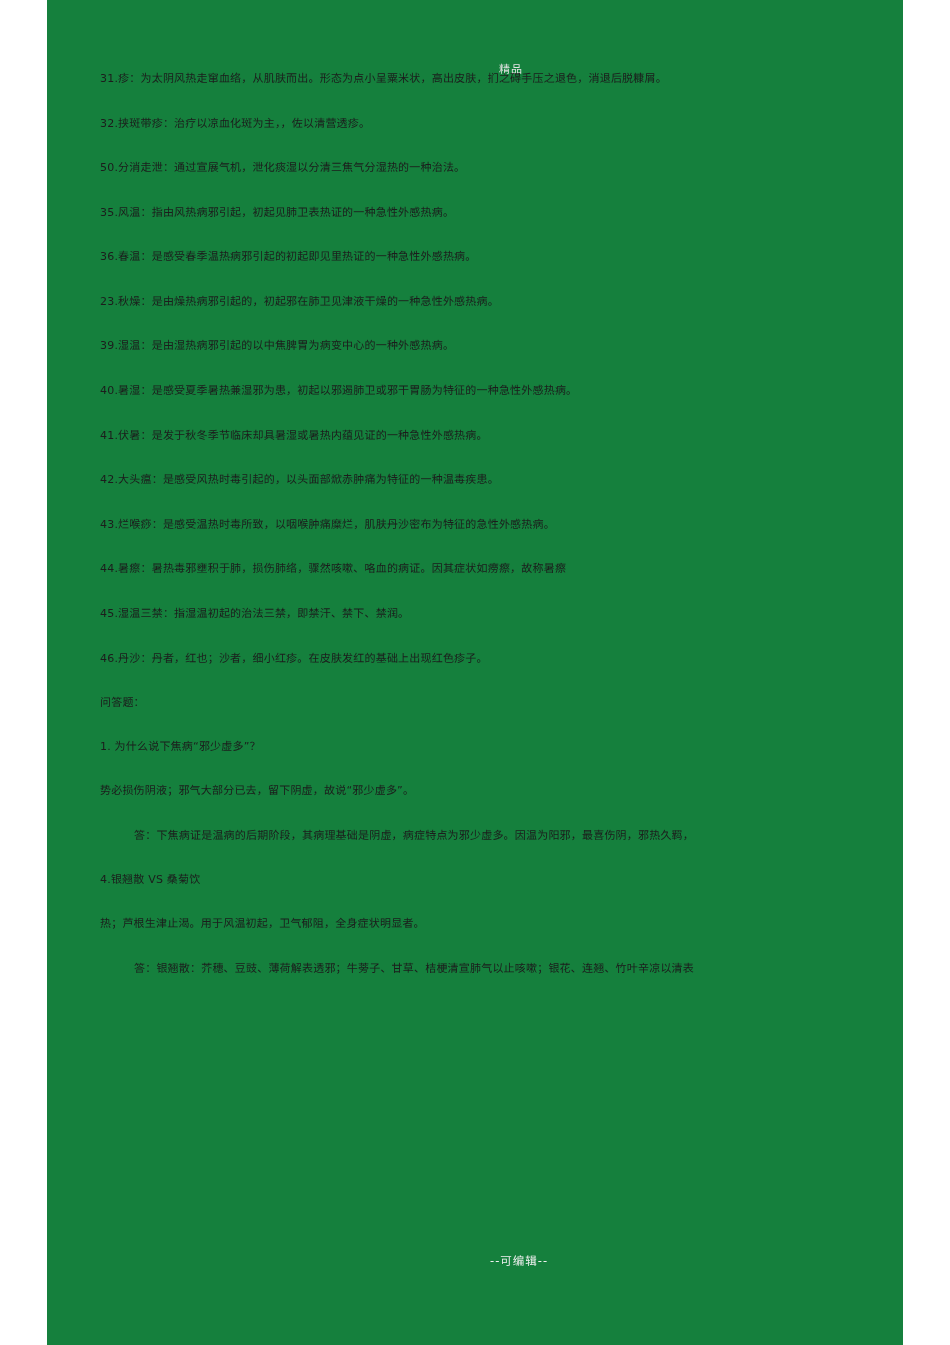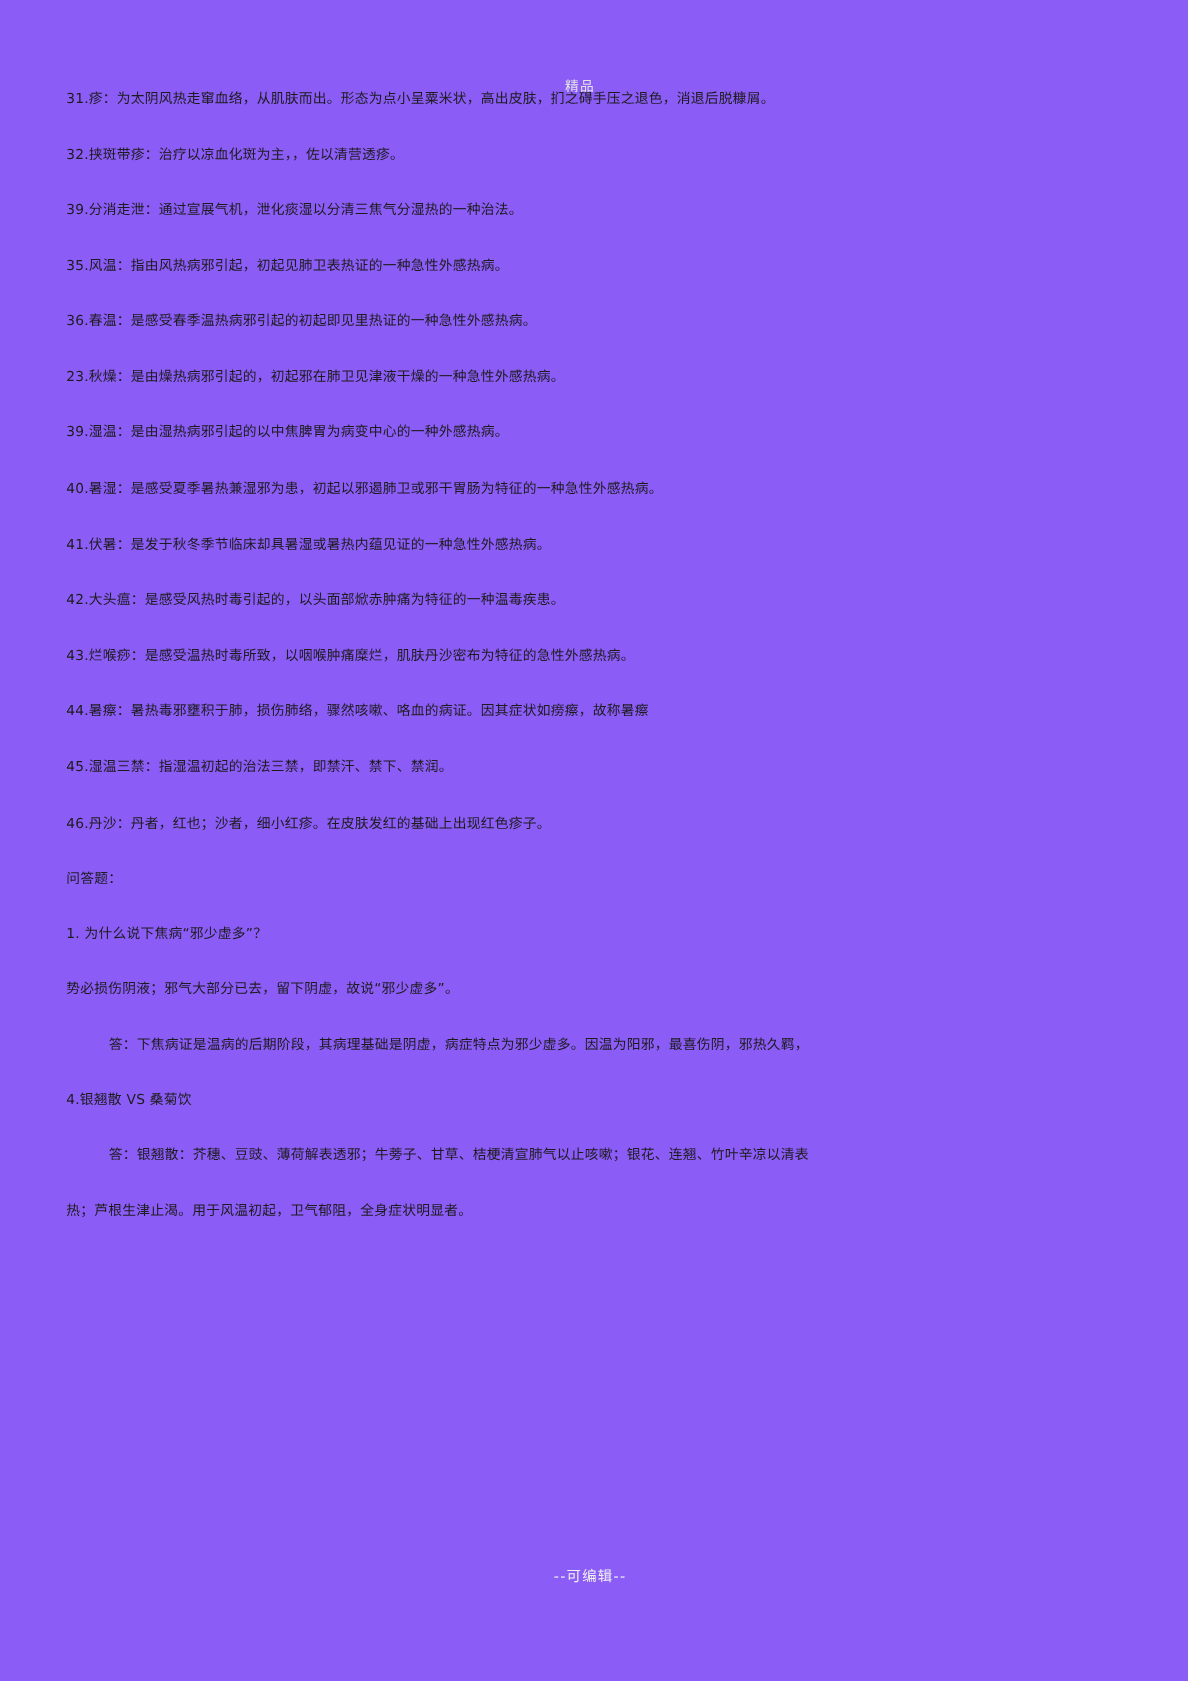--- a/index.html
+++ b/index.html
@@ -7,24 +7,24 @@
     margin: 0;
     padding: 0;
     background: #ffffff;
   }
   body {
     font-family: "DejaVu Sans", "Liberation Sans", sans-serif;
     color: #1a1a1a;
   }
   .page {
     position: relative;
-    width: 950px;
+    width: 856px;
     height: 1345px;
     margin: 0 auto;
-    background: #8b5cf6;
+    background: #15803d;
     overflow: hidden;
     box-sizing: border-box;
   }
   .content {
     position: absolute;
     left: 53px;
     top: 72px;
     width: 848px;
   }
   .para {
@@ -73,40 +73,40 @@
 <body>
 
 <div class="page">
 
   <div class="watermark top">精品</div>
 
   <div class="content">
 
     <p class="para">31.疹：为太阴风热走窜血络，从肌肤而出。形态为点小呈粟米状，高出皮肤，扪之碍手压之退色，消退后脱糠屑。</p>
     <p class="para">32.挟斑带疹：治疗以凉血化斑为主，，佐以清营透疹。</p>
-    <p class="para">39.分消走泄：通过宣展气机，泄化痰湿以分清三焦气分湿热的一种治法。</p>
+    <p class="para">50.分消走泄：通过宣展气机，泄化痰湿以分清三焦气分湿热的一种治法。</p>
     <p class="para">35.风温：指由风热病邪引起，初起见肺卫表热证的一种急性外感热病。</p>
     <p class="para">36.春温：是感受春季温热病邪引起的初起即见里热证的一种急性外感热病。</p>
     <p class="para">23.秋燥：是由燥热病邪引起的，初起邪在肺卫见津液干燥的一种急性外感热病。</p>
     <p class="para">39.湿温：是由湿热病邪引起的以中焦脾胃为病变中心的一种外感热病。</p>
     <p class="para">40.暑湿：是感受夏季暑热兼湿邪为患，初起以邪遏肺卫或邪干胃肠为特征的一种急性外感热病。</p>
     <p class="para">41.伏暑：是发于秋冬季节临床却具暑湿或暑热内蕴见证的一种急性外感热病。</p>
     <p class="para">42.大头瘟：是感受风热时毒引起的，以头面部焮赤肿痛为特征的一种温毒疾患。</p>
     <p class="para">43.烂喉痧：是感受温热时毒所致，以咽喉肿痛糜烂，肌肤丹沙密布为特征的急性外感热病。</p>
     <p class="para">44.暑瘵：暑热毒邪壅积于肺，损伤肺络，骤然咳嗽、咯血的病证。因其症状如痨瘵，故称暑瘵</p>
     <p class="para">45.湿温三禁：指湿温初起的治法三禁，即禁汗、禁下、禁润。</p>
     <p class="para">46.丹沙：丹者，红也；沙者，细小红疹。在皮肤发红的基础上出现红色疹子。</p>
 
     <p class="para section-head">问答题：</p>
 
     <p class="para q-head">1. 为什么说下焦病“邪少虚多”？</p>
     <p class="para answer-cont">势必损伤阴液；邪气大部分已去，留下阴虚，故说“邪少虚多”。</p>
     <p class="para answer">答：下焦病证是温病的后期阶段，其病理基础是阴虚，病症特点为邪少虚多。因温为阳邪，最喜伤阴，邪热久羁，</p>
 
     <p class="para q-head">4.银翘散 VS 桑菊饮</p>
+    <p class="para answer-cont">热；芦根生津止渴。用于风温初起，卫气郁阻，全身症状明显者。</p>
     <p class="para answer">答：银翘散：芥穗、豆豉、薄荷解表透邪；牛蒡子、甘草、桔梗清宣肺气以止咳嗽；银花、连翘、竹叶辛凉以清表</p>
-    <p class="para answer-cont">热；芦根生津止渴。用于风温初起，卫气郁阻，全身症状明显者。</p>
 
   </div>
 
   <div class="watermark bottom">--可编辑--</div>
 
 </div>
 
 </body></html>

